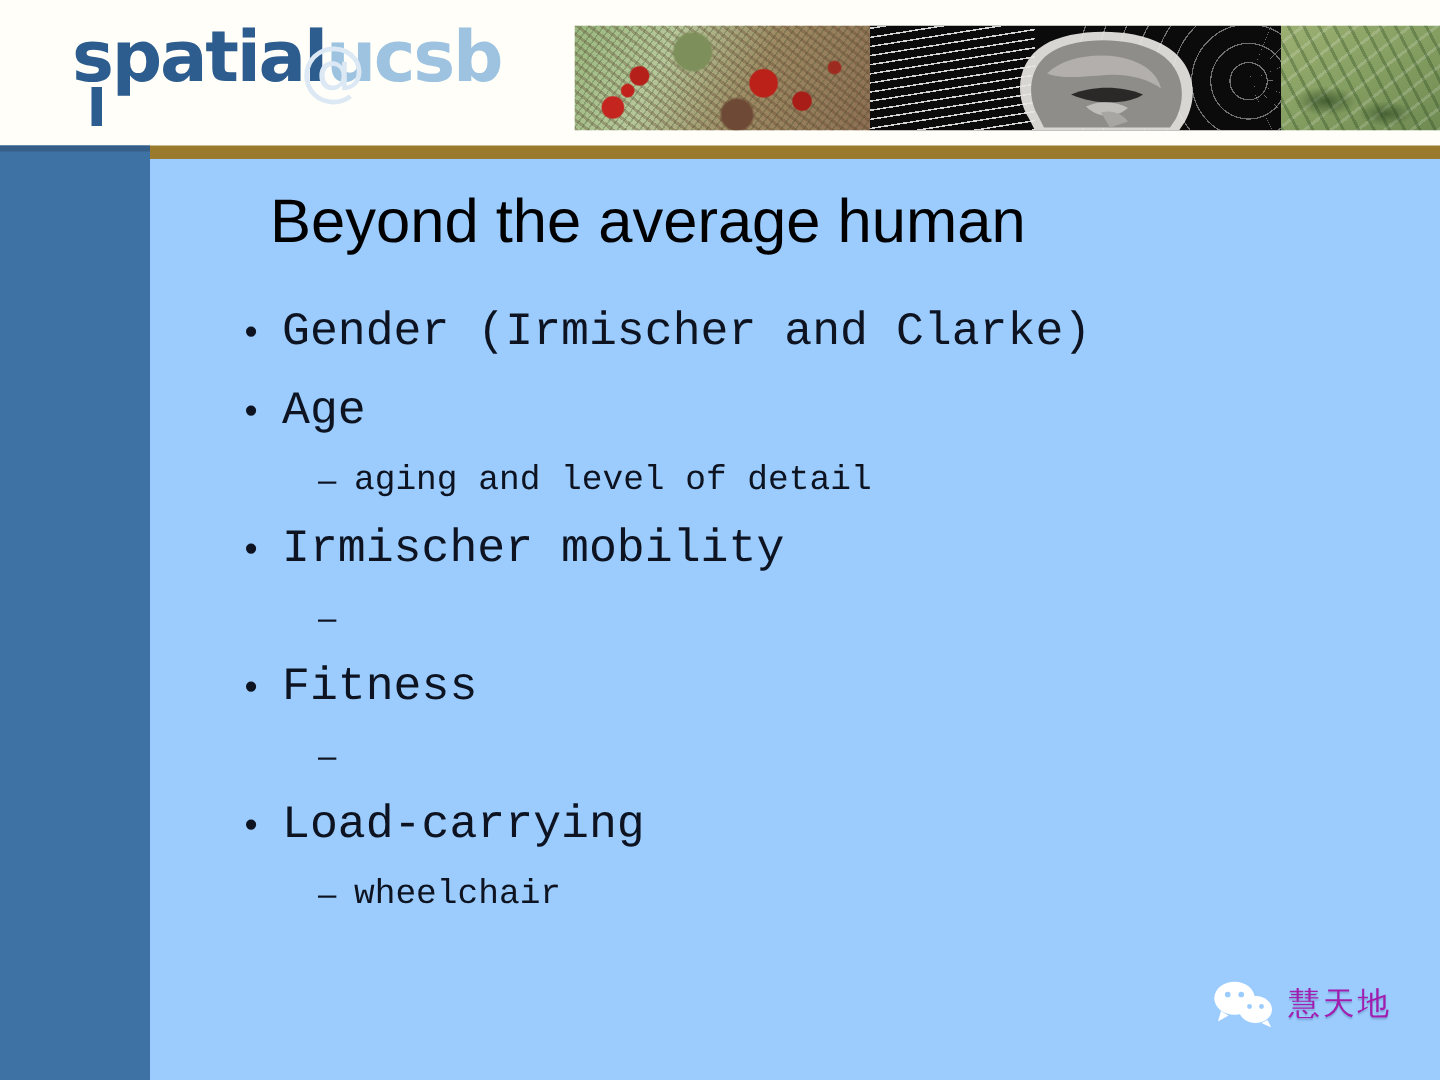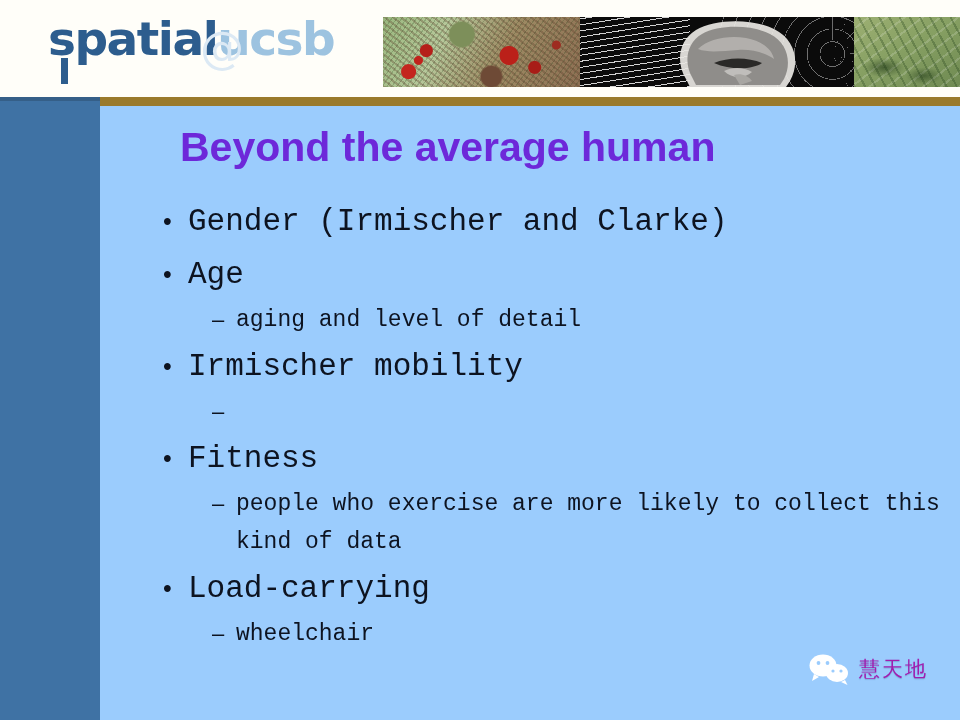--- a/index.html
+++ b/index.html
@@ -183,22 +183,22 @@
     background: #9bccfd;
   }
 
   .slide-title {
     position: absolute;
     left: 80px;
     top: 18px;
     width: 700px;
     font-family: "Liberation Sans", sans-serif;
     font-size: 41px;
-    font-weight: bold;
-    color: #6d28d9;
+    font-weight: normal;
+    color: #000000;
     letter-spacing: 0px;
     white-space: nowrap;
   }
 
   .bullets {
     position: absolute;
     left: 52px;
     top: 88px;
     width: 800px;
   }
@@ -332,21 +332,20 @@
         <span class="mark">–</span>
       </div>
 
       <div class="b-row lvl1">
         <span class="mark">•</span>
         <span class="b-text">Fitness</span>
       </div>
 
       <div class="b-row lvl2">
         <span class="mark">–</span>
-        <span class="b-text">people who exercise are more likely to collect this kind of data</span>
       </div>
 
       <div class="b-row lvl1">
         <span class="mark">•</span>
         <span class="b-text">Load-carrying</span>
       </div>
 
       <div class="b-row lvl2">
         <span class="mark">–</span>
         <span class="b-text">wheelchair</span>

